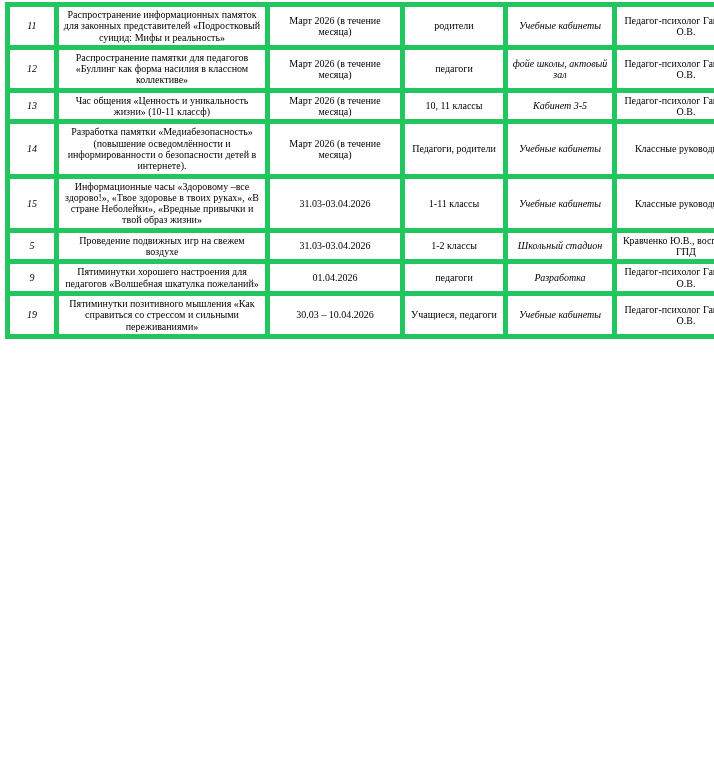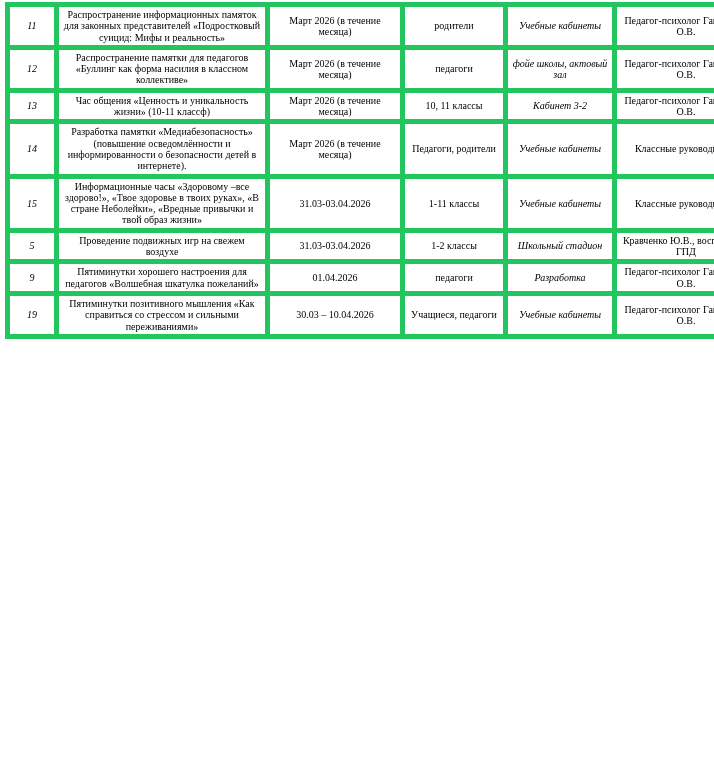--- a/index.html
+++ b/index.html
@@ -64,21 +64,21 @@
         <td class="c-who">педагоги</td>
         <td class="c-place">фойе школы, актовый зал</td>
         <td class="c-resp">Педагог-психолог Гапоненко О.В.</td>
       </tr>
 
       <tr>
         <td class="c-num">13</td>
         <td class="c-event">Час общения «Ценность и уникальность жизни» (10-11 классф)</td>
         <td class="c-date">Март 2026 (в течение месяца)</td>
         <td class="c-who">10, 11 классы</td>
-        <td class="c-place">Кабинет 3-2</td>
+        <td class="c-place">Кабинет 3-5</td>
         <td class="c-resp">Педагог-психолог Гапоненко О.В.</td>
       </tr>
 
       <tr>
         <td class="c-num">14</td>
         <td class="c-event">Разработка памятки «Медиабезопасность» (повышение осведомлённости и информированности о безопасности детей в интернете).</td>
         <td class="c-date">Март 2026 (в течение месяца)</td>
         <td class="c-who">Педагоги, родители</td>
         <td class="c-place">Учебные кабинеты</td>
         <td class="c-resp">Классные руководители</td>

